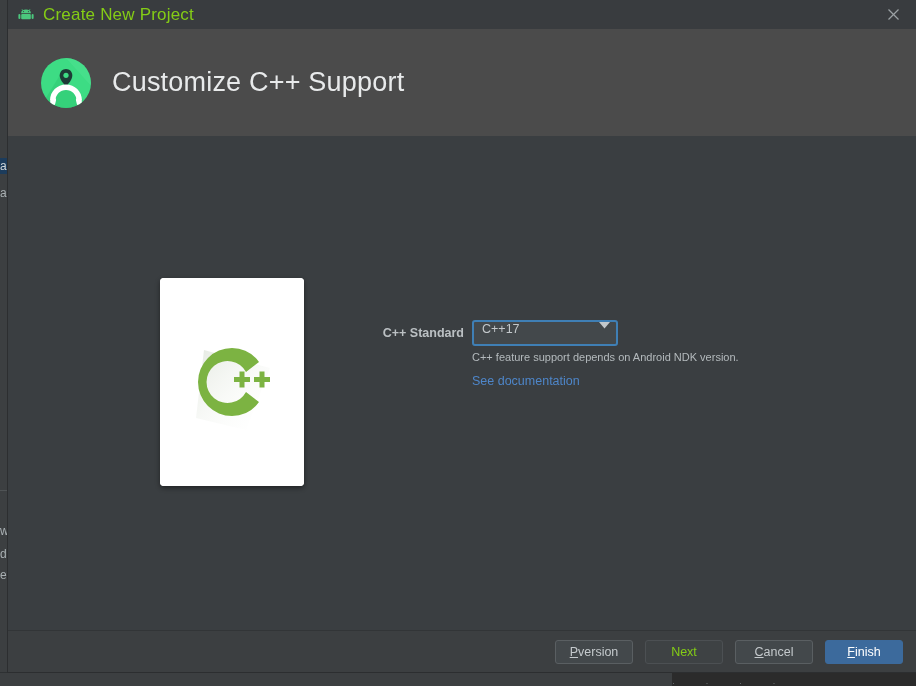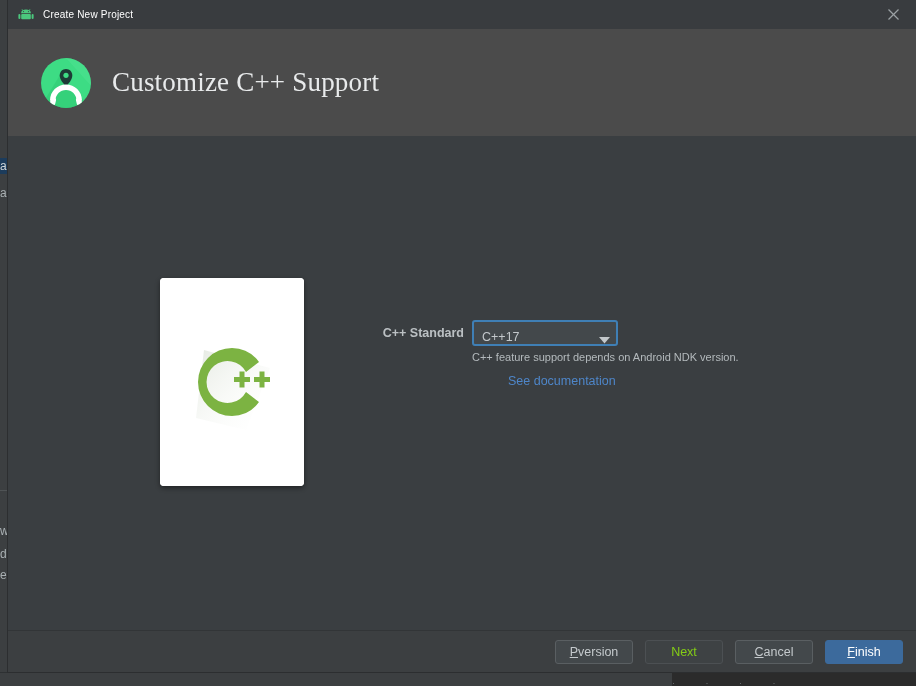--- a/index.html
+++ b/index.html
@@ -105,22 +105,22 @@
     padding-left: 9px;
   }
   .titlebar .tb-icon {
     width: 17px; height: 17px;
     display: flex;
     align-items: center;
     justify-content: center;
     margin-right: 9px;
   }
   .titlebar .tb-title {
-    font-size: 10px;
-    color: #ffffff;
+    font-size: 17px;
+    color: #84cc16;
     letter-spacing: .2px;
   }
   .close-btn {
     position: absolute;
     right: 0; top: 0;
     width: 46px; height: 29px;
     display: flex;
     align-items: center;
     justify-content: center;
     cursor: pointer;
@@ -139,21 +139,20 @@
   .header .logo {
     width: 56px; height: 56px;
     flex: 0 0 56px;
   }
   .header .page-title {
     margin-left: 18px;
     font-size: 27px;
     color: #e8eaeb;
     font-weight: normal;
     letter-spacing: .2px;
-    font-family: Liberation Serif, serif;
   }
 
   
   .content {
     position: relative;
     height: 494px;
     background: #3a3e41;
   }
 
   
@@ -193,21 +192,21 @@
     position: absolute;
     left: 464px;
     top: 0;
     width: 146px;
     height: 26px;
     box-sizing: border-box;
     background: #43484b;
     border: 2px solid #3f7fb5;
     border-radius: 3px;
     display: flex;
-    align-items: flex-end;
+    align-items: flex-start;
     padding: 0 0 0 8px;
     cursor: pointer;
   }
   .combo .combo-value {
     font-size: 12.5px;
     color: #c3c8cb;
     flex: 1;
   }
   .combo .combo-arrow {
     width: 24px;
@@ -222,21 +221,20 @@
     font-size: 11px;
     color: #b4babd;
   }
   .doc-link {
     position: absolute;
     left: 464px;
     top: 238px;
     font-size: 12.5px;
     color: #4e86c9;
     cursor: pointer;
-    margin-left: 36px;
   }
 
   
   .footer {
     position: relative;
     height: 42px;
     background: #3c3f41;
     border-top: 1px solid #323537;
     display: flex;
     align-items: center;

